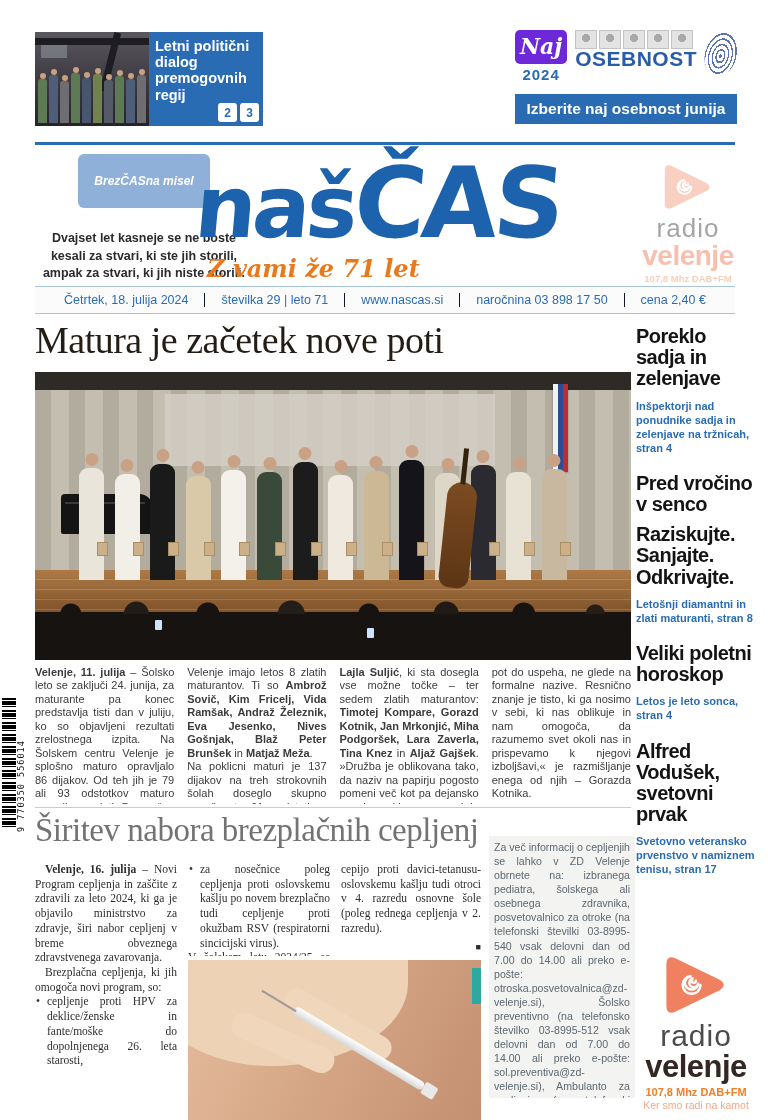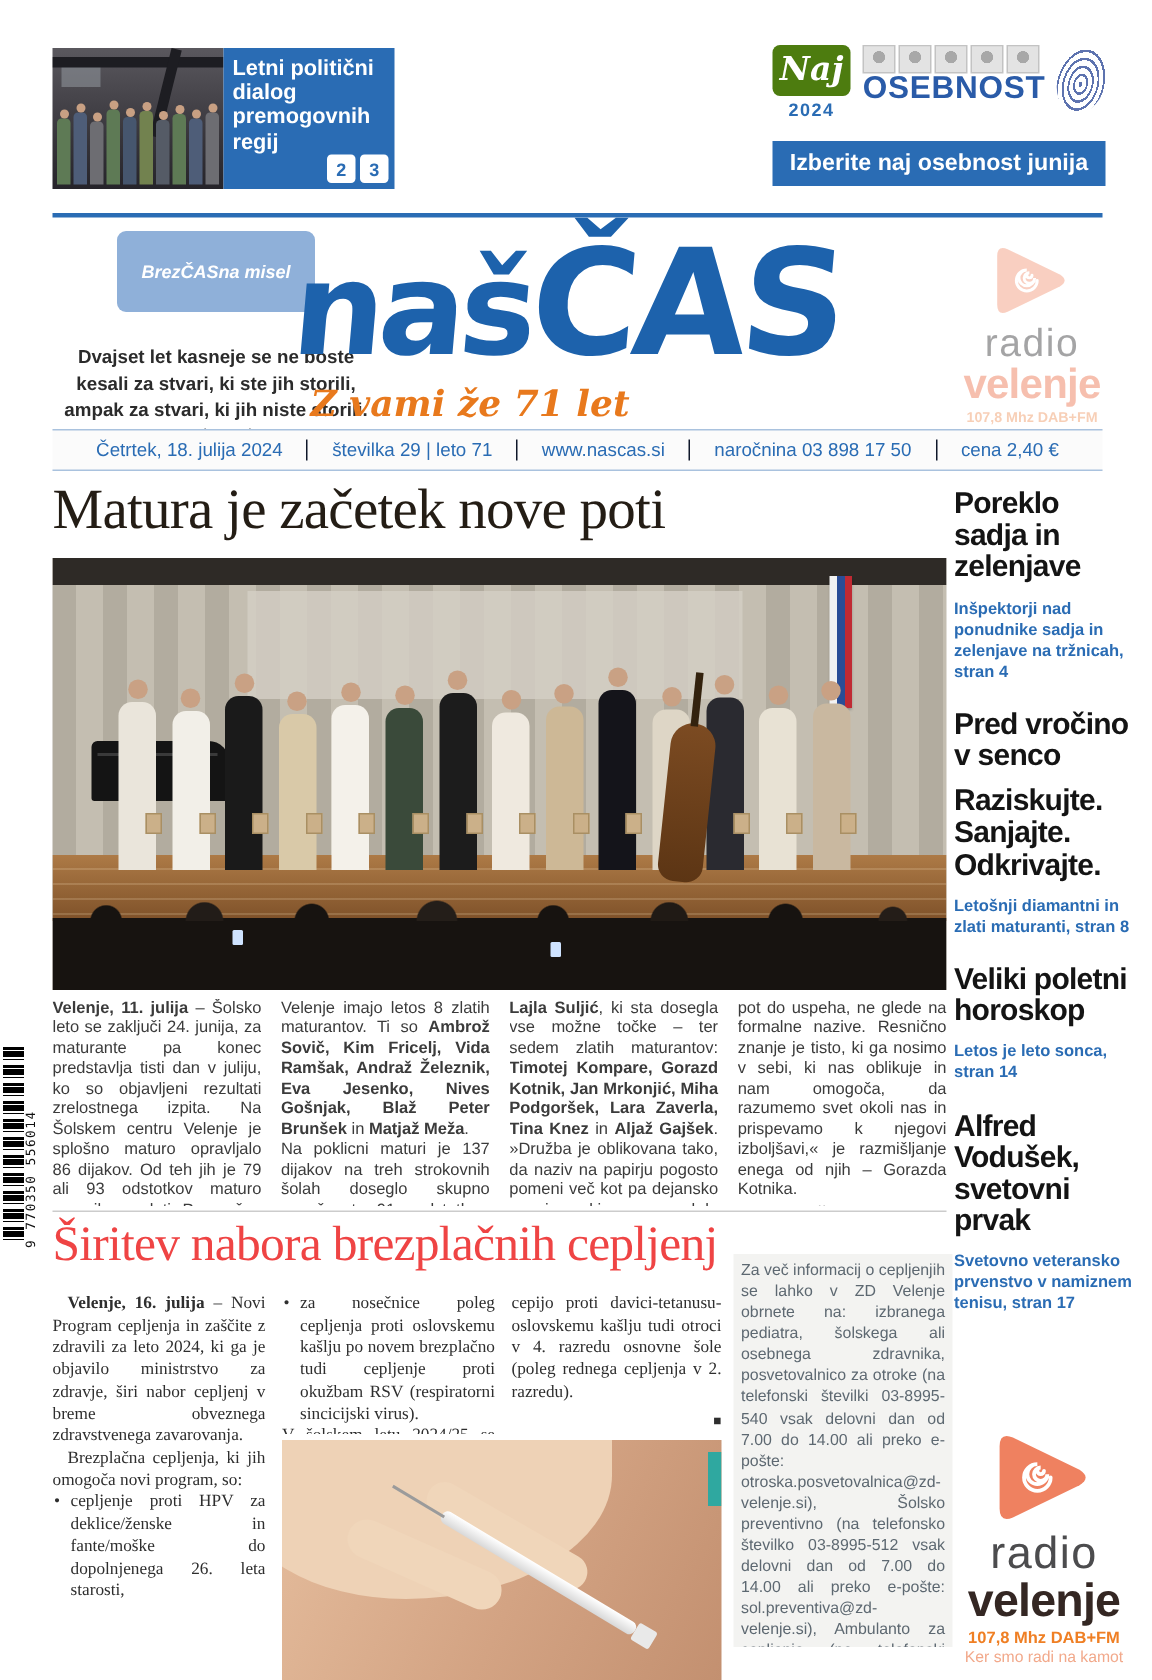--- a/index.html
+++ b/index.html
@@ -36,23 +36,23 @@
   .ship .hull{position:absolute;bottom:0;width:62px;height:16px;background:#f3f5f5;border-radius:2px 2px 3px 5px;
     box-shadow:0 2px 0 #848f96;}
   .ship .hull::after{content:"";position:absolute;left:6px;right:6px;top:4px;height:3px;
     background:repeating-linear-gradient(90deg,#6d7880 0 3px,transparent 3px 6px);}
   .ship .mast{position:absolute;width:1.5px;height:14px;background:#9aa3a9;bottom:26px;}
   .ship .mast.m1{left:14px}.ship .mast.m2{left:42px}
   
   .naj{position:absolute;left:515px;top:30px;width:222px;height:96px;}
   .naj-top{display:flex;align-items:flex-start;gap:8px;height:60px;}
   .naj-logo{width:60px;text-align:center;}
-  .naj-badge{display:block;background:#4d7c0f;border-radius:5px;color:#fff;height:34px;line-height:32px;
+  .naj-badge{display:block;background:#6d28d9;border-radius:5px;color:#fff;height:34px;line-height:32px;
     font-family:"DejaVu Serif",serif;font-style:italic;font-weight:bold;font-size:22px;}
-  .naj-year{display:block;color:#2a6cb4;font-weight:bold;font-size:12px;margin-top:2px;letter-spacing:1px;}
+  .naj-year{display:block;color:#2a6cb4;font-weight:bold;font-size:15px;margin-top:2px;letter-spacing:1px;}
   .naj-mid{flex:1;}
   .faces{display:flex;gap:2px;margin-bottom:-2px;}
   .faces i{width:20px;height:17px;border:1px solid #c3c3c3;
     background:radial-gradient(circle at 50% 42%,#a8a8a8 28%,#e3e3e3 30%);}
   .osebnost{font-weight:bold;font-size:21px;color:#2a5ba8;letter-spacing:.5px;}
   .fp{width:32px;height:44px;border-radius:50%;transform:rotate(16deg);opacity:.8;flex:none;margin-top:2px;
     background:repeating-radial-gradient(ellipse at 50% 55%,#35509b 0 1.2px,transparent 1.2px 3.6px);}
   .naj-banner{margin-top:4px;background:#2a6cb4;color:#fff;height:30px;display:flex;align-items:center;
     justify-content:center;font-weight:bold;font-size:15.5px;}
   
@@ -122,21 +122,21 @@
       radial-gradient(circle at 69% 100%,#201a15 12px,transparent 13px),
       radial-gradient(circle at 82% 100%,#171310 11px,transparent 12px),
       radial-gradient(circle at 94% 100%,#241d18 9px,transparent 10px);}
   .phone{position:absolute;width:7px;height:10px;background:#cfe3ff;border-radius:1px;z-index:5;}
   .cols1{position:absolute;left:35px;top:666px;width:596px;height:138px;display:flex;gap:13px;}
   .cols1 .col{flex:1;font-size:11px;line-height:1.225;color:#3b3b3b;text-align:justify;overflow:hidden;}
   .cols1 .more{display:block;text-align:right;font-weight:bold;margin-top:2px;}
   .divider{position:absolute;left:35px;top:807px;width:596px;height:1px;background:#ccc;}
   
   .headline2{position:absolute;left:35px;top:812px;width:460px;font-family:"Liberation Serif",serif;
-    font-size:33px;color:#ef4444;letter-spacing:-.5px;}
+    font-size:33px;color:#737373;letter-spacing:-.5px;}
   .serifcol{position:absolute;font-family:"Liberation Serif",serif;font-size:11.5px;line-height:1.28;
     color:#2e2e2e;overflow:hidden;}
   .serifcol p{margin:0;text-align:justify;}
   .serifcol p.ind{text-indent:10px;}
   .serifcol ul{margin:0;padding:0 0 0 12px;list-style:none;}
   .serifcol li{position:relative;text-align:justify;}
   .serifcol li::before{content:"\2022";position:absolute;left:-11px;}
   .serifcol .endmark{text-align:right;font-size:9px;margin-top:6px;}
   .sc1{left:35px;top:862px;width:142px;height:256px;}
   .sc2{left:188px;top:862px;width:142px;height:94px;}
@@ -315,21 +315,21 @@
     <i class="vial"></i>
   </div>
 
   <div class="sidebar">
     <p class="sb-title">Poreklo sadja in zelenjave</p>
     <p class="sb-sub">Inšpektorji nad ponudnike sadja in zelenjave na tržnicah, stran 4</p>
     <p class="sb-title">Pred vročino v senco</p>
     <p class="sb-title">Raziskujte. Sanjajte. Odkrivajte.</p>
     <p class="sb-sub">Letošnji diamantni in zlati maturanti, stran 8</p>
     <p class="sb-title">Veliki poletni horoskop</p>
-    <p class="sb-sub">Letos je leto sonca, stran 14</p>
+    <p class="sb-sub">Letos je leto sonca, stran 4</p>
     <p class="sb-title">Alfred Vodušek, svetovni prvak</p>
     <p class="sb-sub">Svetovno veteransko prvenstvo v namiznem tenisu, stran 17</p>
   </div>
 
   <div class="radio-logo radio-bottom">
     <svg width="74" height="74" viewBox="0 0 100 100">
       <path d="M22 14 Q10 9 10 22 L10 78 Q10 91 22 86 L82 57 Q93 50 82 43 Z" fill="#ef8160"></path>
       <path d="M56 50 a12 12 0 1 1 -12 -12 a9 9 0 1 0 9 9 a6 6 0 1 1 -6 -6 a3 3 0 1 0 3 3" fill="none" stroke="#fff" stroke-width="3.4" stroke-linecap="round"></path>
     </svg>
     <span class="r1">radio</span>

